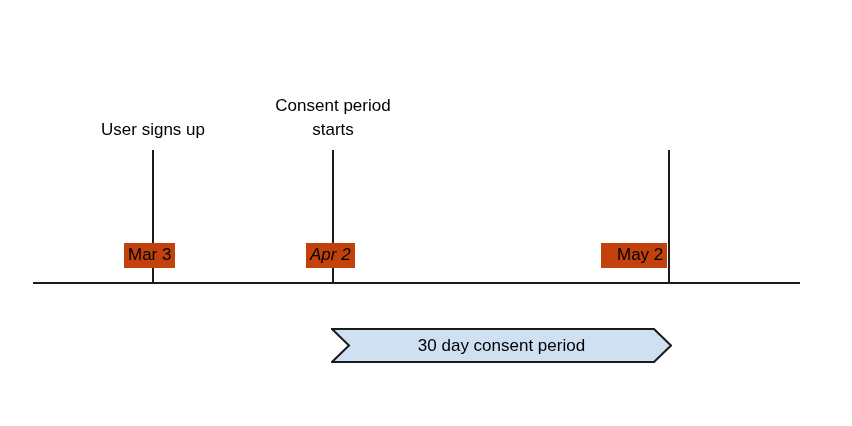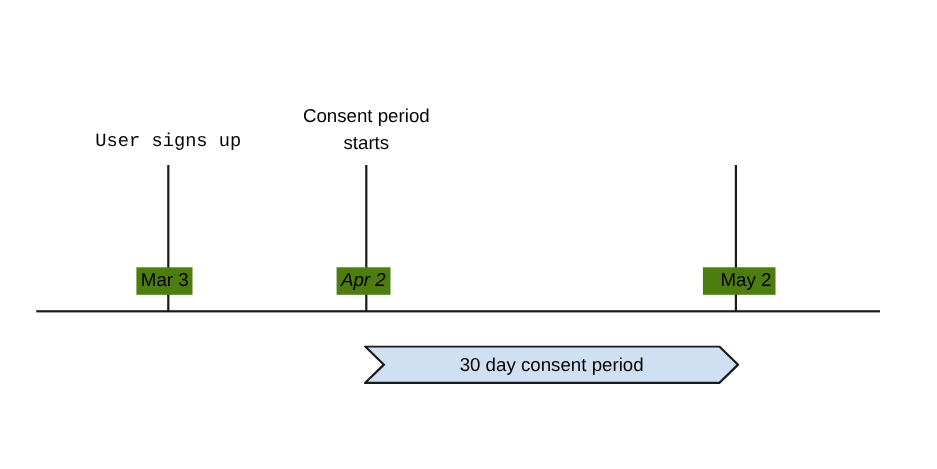--- a/index.html
+++ b/index.html
@@ -47,30 +47,30 @@
     white-space: pre-line;
     width: 240px;
   }
 
   
   .date-chip {
     position: absolute;
     font-size: 17px;
     line-height: 22px;
     color: #000000;
-    background: #4d7c0f;
+    background: #c2410c;
     padding: 1px 4px 2px 4px;
     white-space: nowrap;
   }
 
   
   .period-banner {
     position: absolute;
     left: 331px;
-    top: 314px;
+    top: 328px;
     width: 341px;
     height: 35px;
   }
   .period-banner svg {
     display: block;
   }
   .period-banner-text {
     position: absolute;
     left: 0;
     top: 0;
@@ -85,30 +85,30 @@
   }
 </style>
 </head>
 <body>
 
 <div id="canvas">
 
   <div class="axis-line"></div>
 
   <div class="tick" style="left:152px;"></div>
-  <div class="milestone-label" style="left:33px; top:118px; width:240px;font-family:Liberation Mono, monospace;">User signs up</div>
+  <div class="milestone-label" style="left:33px; top:118px; width:240px;">User signs up</div>
   <div class="date-chip" style="left:124px; top:243px;">Mar 3</div>
 
   <div class="tick" style="left:332px;"></div>
   <div class="milestone-label" style="left:213px; top:94px; width:240px;">Consent period
 starts</div>
   <div class="date-chip" style="left:306px; top:243px;font-style:italic;">Apr 2</div>
 
   <div class="tick" style="left:668px;"></div>
-  <div class="date-chip" style="left:639px; top:243px;padding-left:16px;">May 2</div>
+  <div class="date-chip" style="left:601px; top:243px;padding-left:16px;">May 2</div>
 
   <div class="period-banner">
     <svg width="341" height="35" viewBox="0 0 341 35" xmlns="http://www.w3.org/2000/svg">
       <polygon points="1,1 323,1 340,17.5 323,34 1,34 18,17.5" fill="#cfe0f2" stroke="#1a1a1a" stroke-width="2" stroke-linejoin="miter"></polygon>
     </svg>
     <div class="period-banner-text">30 day consent period</div>
   </div>
 
 </div>
 

